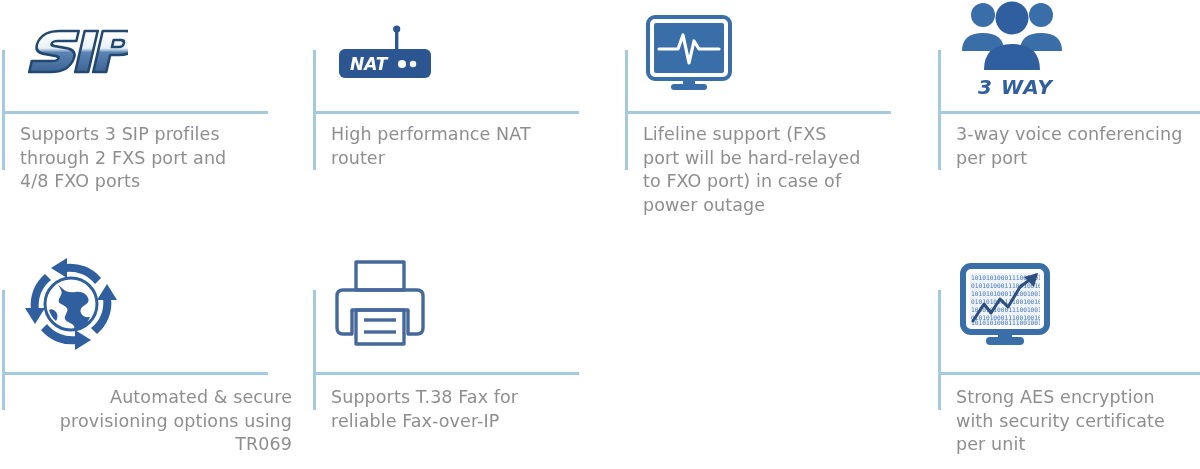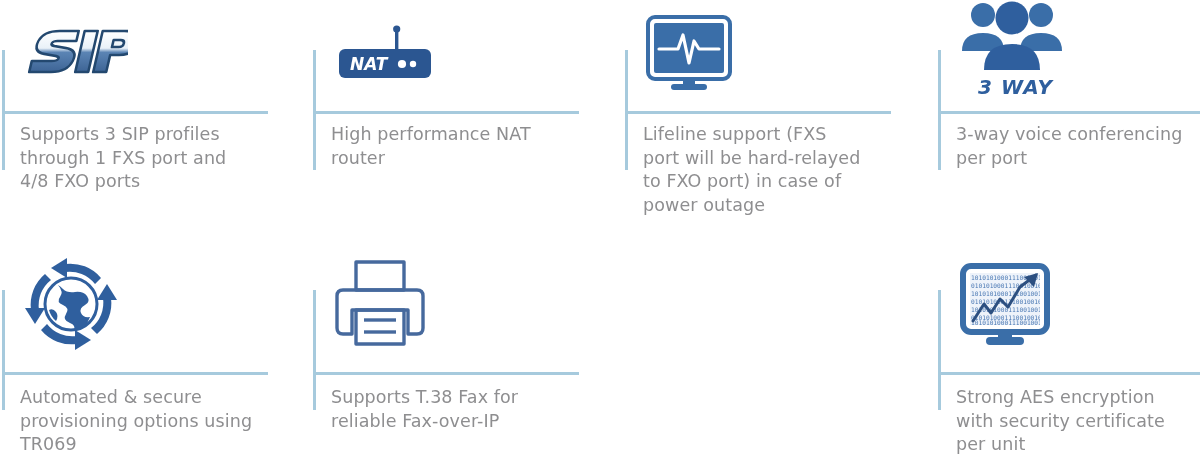--- a/index.html
+++ b/index.html
@@ -97,21 +97,21 @@
 
           <path d="M30 10 q-16 0 -19 10 q-3 11 9 13 l12 2 q4 1 3 3 q-1 2 -6 2 l-20 0 l0 11 l22 0 q16 0 19 -11 q3 -11 -10 -13 l-12 -2 q-4 -1 -3 -3 q1 -2 5 -2 l19 0 l0 -10 z" fill="url(#sipgrad)" stroke="#23486f" stroke-width="2.6" stroke-linejoin="round"></path>
 
           <path d="M55 10 l13 0 l0 41 l-13 0 z" fill="url(#sipgrad)" stroke="#23486f" stroke-width="2.6" stroke-linejoin="round"></path>
 
           <path d="M73 10 l22 0 q15 0 15 12 q0 12 -15 12 l-9 0 l0 17 l-13 0 z M86 19 l7 0 q4 0 4 3.5 q0 3.5 -4 3.5 l-7 0 z" fill="url(#sipgrad)" stroke="#23486f" stroke-width="2.6" stroke-linejoin="round"></path>
         </g>
       </svg>
     </div>
     <div class="caption">Supports 3 SIP profiles
-through 1 FXS port and
+through 2 FXS port and
 4/8 FXO ports</div>
   </div>
 
   <div class="feature-cell cell-r0 cell-c2">
     <div class="rule-vert"></div>
     <div class="rule-horz"></div>
     <div class="icon-area" style="left:22px;">
       <svg width="92" height="80" viewBox="0 0 92 80" aria-hidden="true">
         <rect x="3" y="3" width="82" height="62" rx="7" ry="7" fill="none" stroke="#3a6ea8" stroke-width="4"></rect>
         <rect x="9" y="9" width="70" height="50" rx="2" ry="2" fill="#3a6ea8"></rect>
@@ -196,21 +196,21 @@
           </g>
 
           <circle cx="53" cy="52" r="26" fill="none" stroke="#2f5f9e" stroke-width="3"></circle>
           <path d="M40 33 q6 7 2 12 q-4 5 3 8 q7 3 3 9 q-4 6 4 9 q6 2 4 8
                    q12 -2 16 -14 q-7 1 -9 -4 q-2 -5 4 -8 q6 -3 2 -9 q-4 -5 -12 -4
                    q-8 1 -12 -3 q-3 -3 -5 -4 z" fill="#2f5f9e"></path>
           <path d="M31 58 q4 -2 7 2 q3 4 0 9 q-5 -4 -7 -11 z" fill="#2f5f9e"></path>
         </g>
       </svg>
     </div>
-    <div class="caption" style="top:146px;">Automated &amp; secure
+    <div class="caption" style="top:146px;text-align:right;">Automated &amp; secure
 provisioning options using
 TR069</div>
   </div>
 
   <div class="feature-cell cell-r1 cell-c1">
     <div class="rule-vert" style="top:50px;"></div>
     <div class="rule-horz" style="top:132px;"></div>
     <div class="icon-area" style="left:22px; top:8px; height:112px;">
       <svg width="96" height="96" viewBox="0 0 96 96" aria-hidden="true">
         <g fill="none" stroke="#46699d" stroke-width="3.4" stroke-linejoin="round">

